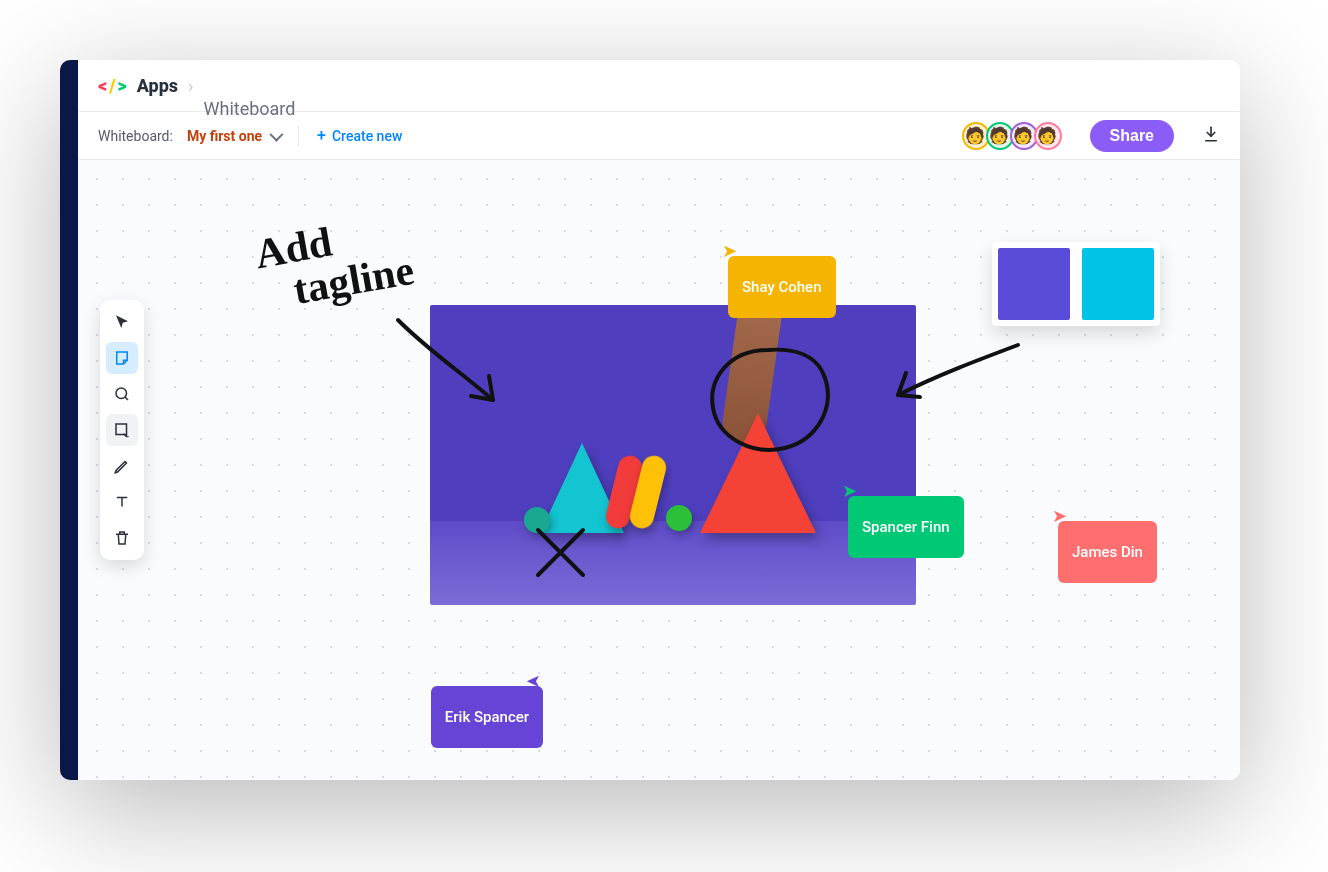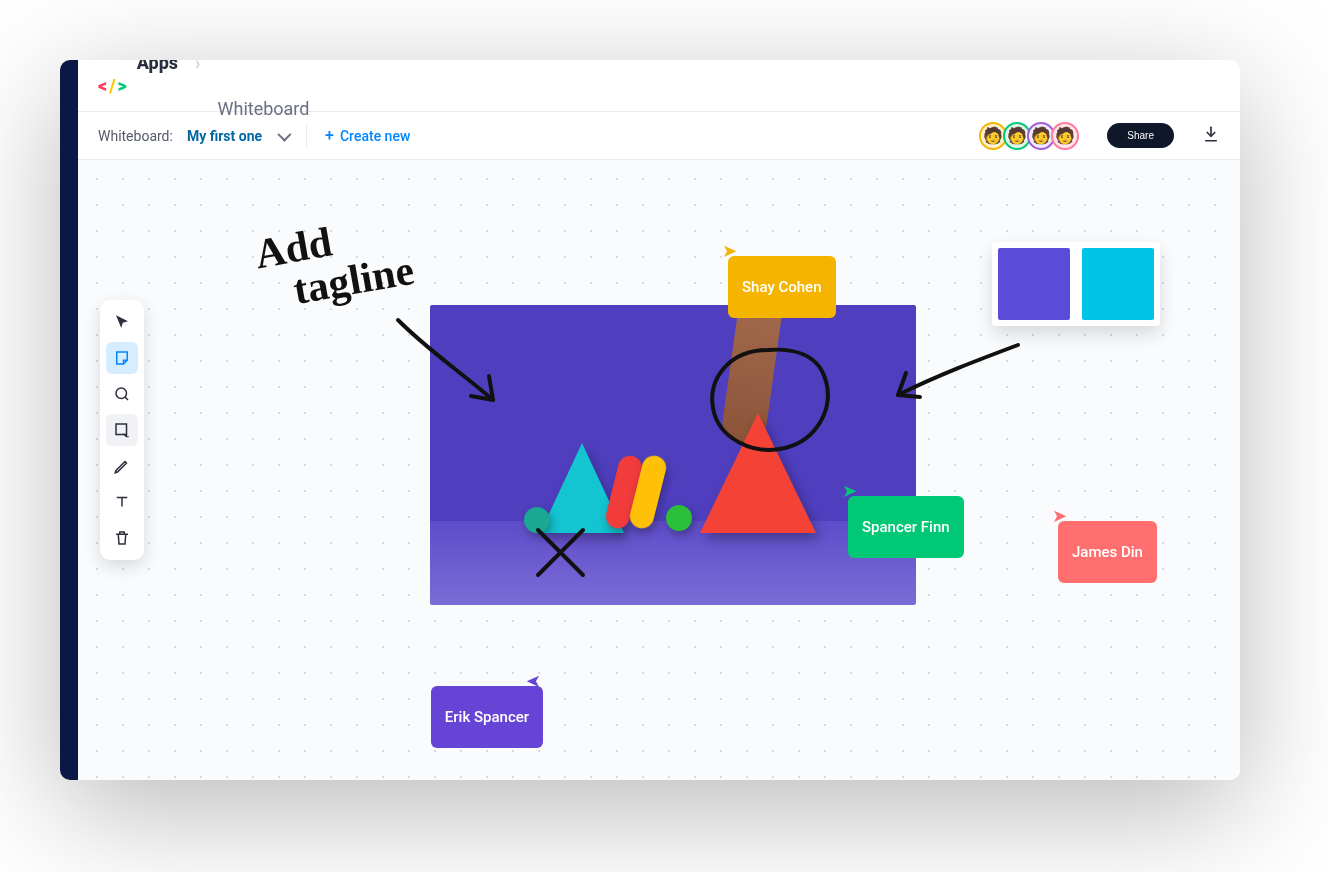--- a/index.html
+++ b/index.html
@@ -45,41 +45,41 @@
     align-items: center;
     padding: 0 20px;
     gap: 10px;
     border-bottom: 1px solid #e7e9ef;
   }
   .logo {
     display: flex; gap: 2px; align-items: center;
   }
   .logo span { font-weight: 900; font-size: 18px; }
   .breadcrumb {
-    display: flex; align-items: flex-start; gap: 17px;
+    display: flex; align-items: center; gap: 10px;
     font-size: 18px;
   }
   .breadcrumb .apps { font-weight: 800; color: #282f3e; }
   .breadcrumb .chev { color: #c7cbd6; }
   .breadcrumb .page { color: #6b6f80; font-weight: 400; margin-top: 46px; }
   
   .subbar {
     height: 48px;
     display: flex;
     align-items: center;
     padding: 0 20px;
     gap: 14px;
     border-bottom: 1px solid #e7e9ef;
     font-size: 14px;
     justify-content: flex-end;
   }
   .subbar .label { color: #555a6c; }
   .board-select {
-    display: flex; align-items: center; gap: 16px;
-    font-weight: 700; color: #0369a1;
+    display: flex; align-items: center; gap: 8px;
+    font-weight: 700; color: #c2410c;
     cursor: pointer;
   }
   .chev-down {
     width: 10px; height: 10px;
     border-right: 2px solid #6b6f80;
     border-bottom: 2px solid #6b6f80;
     transform: rotate(45deg) translateY(-2px);
   }
   .vdiv {
     width: 1px; height: 22px; background: #e7e9ef;
@@ -98,23 +98,23 @@
     width: 28px; height: 28px; border-radius: 50%;
     margin-left: -4px;
     display: flex; align-items: center; justify-content: center;
     font-size: 16px;
   }
   .avatar.b1 { background:#fff1cc; border:2px solid #f2b705; }
   .avatar.b2 { background:#e1f5e8; border:2px solid #00c875; }
   .avatar.b3 { background:#f3eaff; border:2px solid #a25ddc; }
   .avatar.b4 { background:#ffe6ea; border:2px solid #ff7b9c; }
   .share-btn {
-    background: #0f172a; color: #fff; border: none;
+    background: #8b5cf6; color: #fff; border: none;
     padding: 7px 20px; border-radius: 18px;
-    font-size: 10px; font-weight: 400; cursor: pointer;
+    font-size: 16px; font-weight: 700; cursor: pointer;
     margin-left: 14px;
   }
   .download {
     margin-left: 14px; cursor: pointer; color:#2c2f3c;
   }
   
   .canvas {
     flex: 1;
     position: relative;
     background: #fafbfc;

